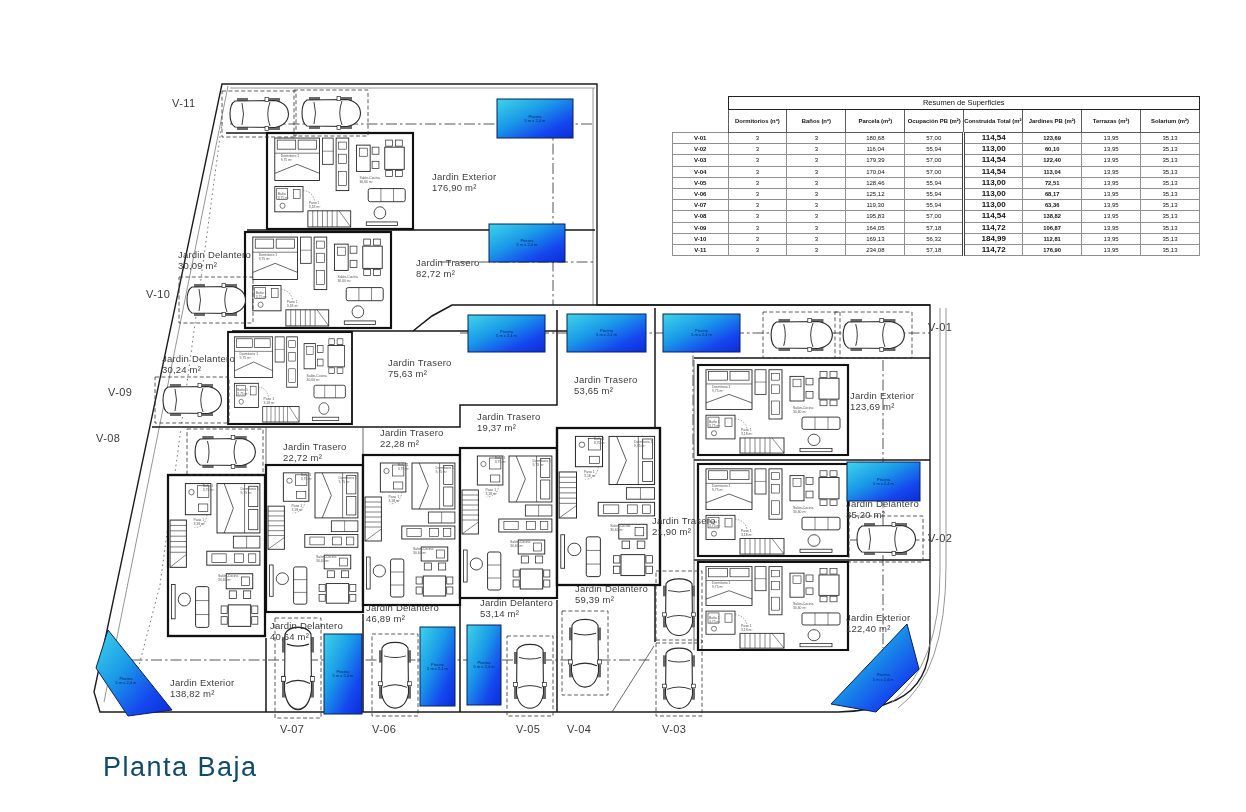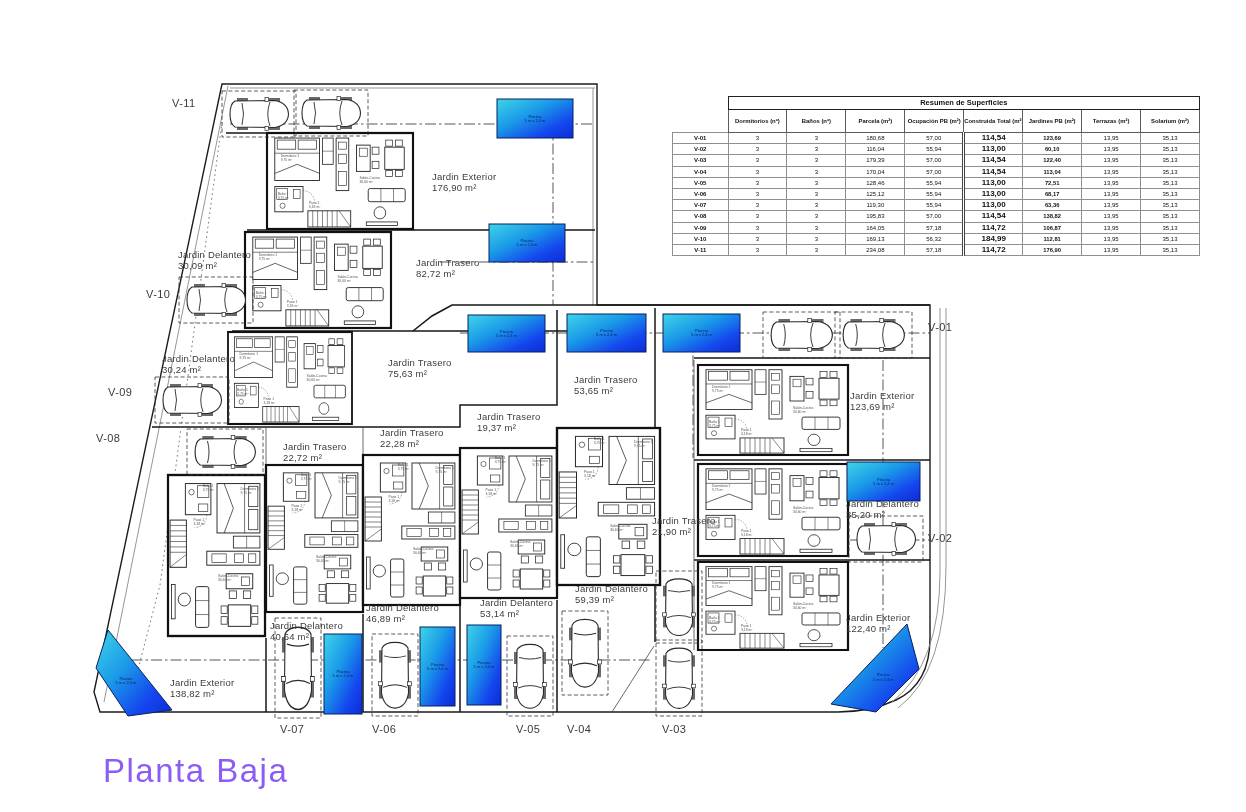--- a/index.html
+++ b/index.html
@@ -19,28 +19,28 @@
   .vid{font-size:11px;fill:#3a3a3a;letter-spacing:.4px;}
   .room-lbl{font-size:3.4px;fill:#555;}
   .park{fill:none;stroke:#333;stroke-width:0.8;stroke-dasharray:4 2.4;}
   
   #resumen{position:absolute;left:672px;top:96px;width:528px;}
   #resumen table{border-collapse:collapse;table-layout:fixed;width:528px;}
   #resumen td{border:1px solid #8f8f8f;text-align:center;vertical-align:middle;
               font-size:6px;color:#111;padding:0;height:10.2px;line-height:10.2px;
               overflow:hidden;white-space:nowrap;}
   #resumen td.corner{border:none;}
-  #resumen td.title{border:1.2px solid #222;font-weight:bold;font-size:7.5px;height:12px;line-height:12px;}
+  #resumen td.title{border:1.2px solid #222;font-weight:normal;font-size:7.5px;height:12px;line-height:12px;}
   #resumen tr.hdr td{font-weight:bold;font-size:5.9px;height:22px;line-height:7px;
                      border-color:#5c5c5c;}
   #resumen td:first-child{font-weight:bold;font-size:6px;}
   #resumen td.c-con{font-weight:bold;font-size:8px;border-left:3px double #444;margin-top:24px;}
   #resumen td.c-jar{font-weight:bold;font-size:5.8px;}
   
-  #plan-title{position:absolute;left:103px;top:752px;font-size:33px;color:#8b5cf6;
+  #plan-title{position:absolute;left:103px;top:752px;font-size:27px;color:#0c4a6e;
               letter-spacing:1.5px;}
 </style>
 </head>
 <body>
 
 <div id="page">
 
   <svg id="plan-svg" width="1246" height="812" viewBox="0 0 1246 812">
     <defs>
       <linearGradient id="poolGrad" x1="0" y1="0" x2="1" y2="1">

